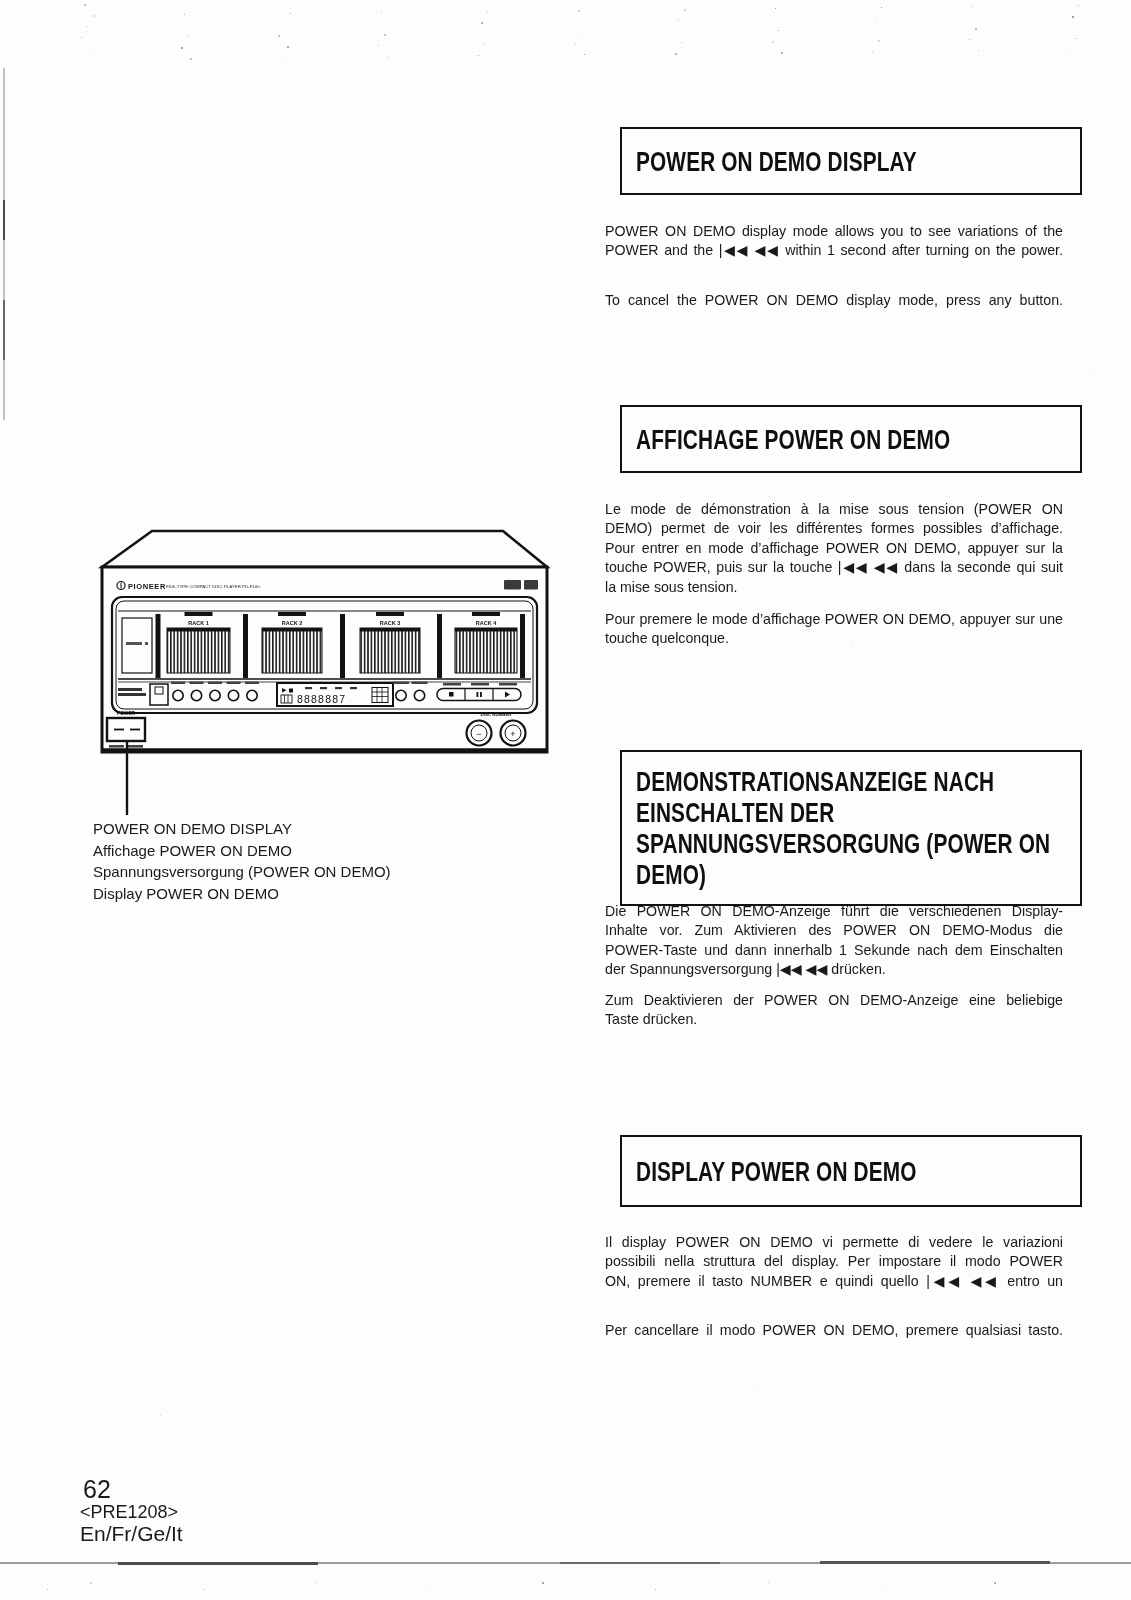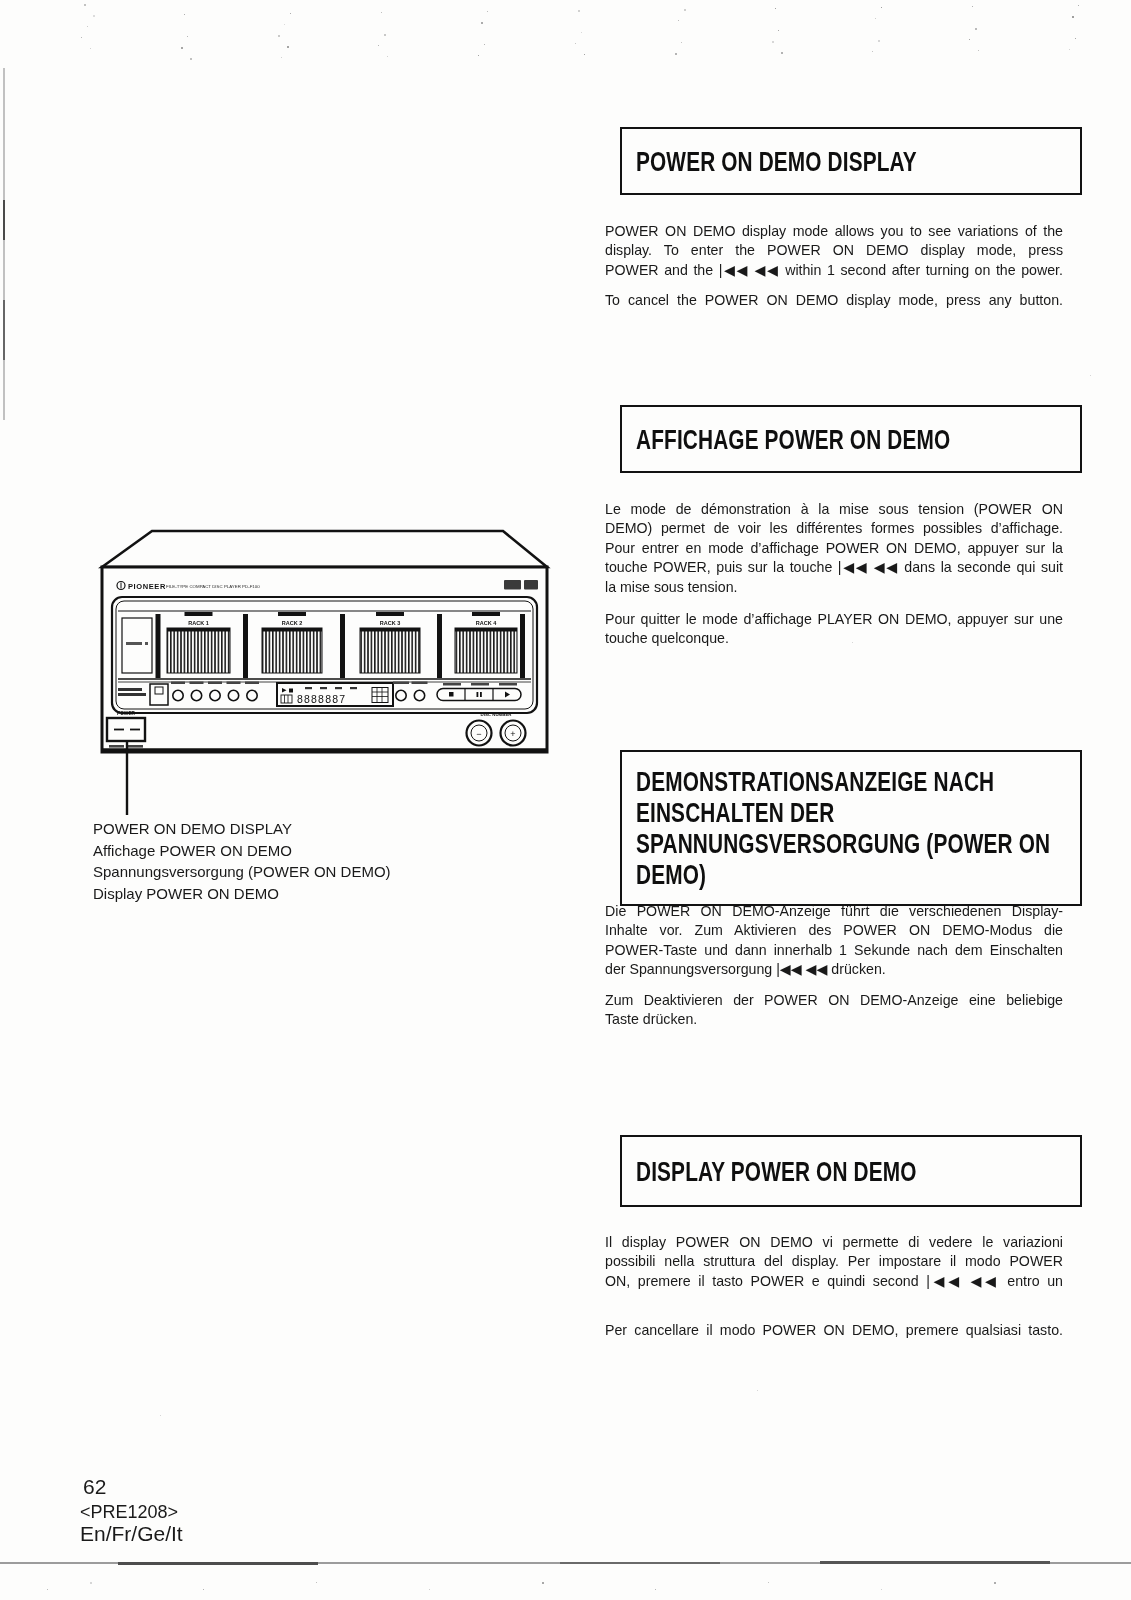--- a/index.html
+++ b/index.html
@@ -260,41 +260,40 @@
     <div class="line">Display POWER ON DEMO</div>
   </div>
 
   <div class="hbox" style="left:620px;top:127px;height:68px">
     <div class="htext">
       <div class="hline">POWER ON DEMO DISPLAY</div>
     </div>
   </div>
   <div class="para" style="left:605px;top:222px">
     <div class="line j">POWER ON DEMO display mode allows you to see variations of the</div>
-    <div class="line j">display. To enter the POWER ON DEMO display mode, press</div>
     <div class="line j">POWER and the |◀◀ ◀◀ within 1 second after turning on the power.</div>
   </div>
   <div class="para" style="left:605px;top:291px">
     <div class="line j">To cancel the POWER ON DEMO display mode, press any button.</div>
   </div>
 
   <div class="hbox" style="left:620px;top:405px;height:68px">
     <div class="htext">
       <div class="hline">AFFICHAGE POWER ON DEMO</div>
     </div>
   </div>
   <div class="para" style="left:605px;top:500px">
     <div class="line j">Le mode de démonstration à la mise sous tension (POWER ON</div>
     <div class="line j">DEMO) permet de voir les différentes formes possibles d’affichage.</div>
     <div class="line j">Pour entrer en mode d’affichage POWER ON DEMO, appuyer sur la</div>
     <div class="line j">touche POWER, puis sur la touche |◀◀ ◀◀ dans la seconde qui suit</div>
     <div class="line">la mise sous tension.</div>
   </div>
   <div class="para" style="left:605px;top:610px">
-    <div class="line j">Pour quitter le mode d’affichage PLAYER ON DEMO, appuyer sur une</div>
+    <div class="line j">Pour premere le mode d’affichage POWER ON DEMO, appuyer sur une</div>
     <div class="line">touche quelconque.</div>
   </div>
 
   <div class="hbox" style="left:620px;top:750px;height:156px">
     <div class="htext">
       <div class="hline">DEMONSTRATIONSANZEIGE NACH</div>
       <div class="hline">EINSCHALTEN DER</div>
       <div class="hline">SPANNUNGSVERSORGUNG (POWER ON</div>
       <div class="hline">DEMO)</div>
     </div>
@@ -311,23 +310,23 @@
   </div>
 
   <div class="hbox" style="left:620px;top:1135px;height:72px">
     <div class="htext">
       <div class="hline">DISPLAY POWER ON DEMO</div>
     </div>
   </div>
   <div class="para" style="left:605px;top:1233px">
     <div class="line j">Il display POWER ON DEMO vi permette di vedere le variazioni</div>
     <div class="line j">possibili nella struttura del display. Per impostare il modo POWER</div>
-    <div class="line j">ON, premere il tasto POWER e quindi second |◀◀ ◀◀ entro un</div>
+    <div class="line j">ON, premere il tasto NUMBER e quindi quello |◀◀ ◀◀ entro un</div>
   </div>
   <div class="para" style="left:605px;top:1321px">
     <div class="line j">Per cancellare il modo POWER ON DEMO, premere qualsiasi tasto.</div>
   </div>
 
-  <div class="ftr" style="left:83px;top:1475px;font-size:21px">62</div>
+  <div class="ftr" style="left:83px;top:1475px;font-size:25px">62</div>
   <div class="ftr" style="left:80px;top:1502px;font-size:18px">&lt;PRE1208&gt;</div>
   <div class="ftr" style="left:80px;top:1522px;font-size:21px">En/Fr/Ge/It</div>
 
 </div>
 
 </body></html>

